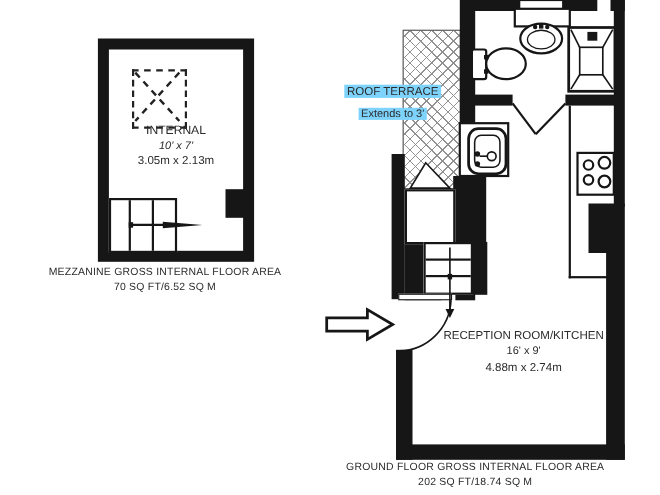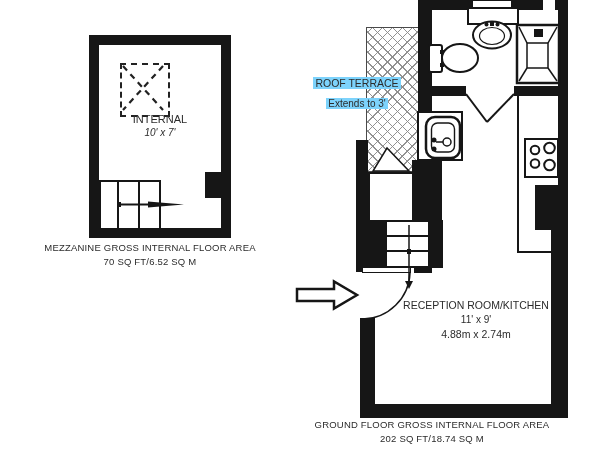--- a/index.html
+++ b/index.html
@@ -31,20 +31,21 @@
 
   <div class="wall" style="left:205px;top:172px;width:17px;height:26px;"></div>
 
   <div class="whitebox" style="left:99px;top:180px;width:58px;height:46px;">
     <div class="abs" style="left:16px;top:0;width:2px;height:46px;background:#161616;"></div>
     <div class="abs" style="left:37px;top:0;width:2px;height:46px;background:#161616;"></div>
   </div>
 
   <div class="txt" style="left:100px;top:113px;width:120px;font-size:11px;">INTERNAL</div>
   <div class="txt" style="left:100px;top:127px;width:120px;font-size:10px;font-style:italic;">10' x 7'</div>
+  <div class="txt" style="left:100px;top:140px;width:120px;font-size:10.5px;">3.05m x 2.13m</div>
 
   <div class="txt cap1" style="left:30px;top:242px;width:240px;">MEZZANINE GROSS INTERNAL FLOOR AREA</div>
   <div class="txt cap2" style="left:30px;top:256px;width:240px;">70 SQ FT/6.52 SQ M</div>
 
   <div class="hatch" style="left:366px;top:27px;width:53px;height:145px;box-sizing:border-box;"></div>
 
   <div class="txt" style="left:305px;top:72px;width:104px;z-index:6;">
     <span class="lbl-bg" style="font-size:10.5px;">ROOF TERRACE</span><br>
     <span class="lbl-bg" style="font-size:10px;">Extends to 3'</span>
   </div>
@@ -155,19 +156,19 @@
     <g>
       <path d="M 410 273 A 48 48 0 0 1 363 319" fill="none" stroke="#161616" stroke-width="1.5"></path>
     </g>
 
     <g>
       <polygon points="297,289 334,289 334,281.5 357,295 334,308.5 334,301 297,301" fill="#fff" stroke="#161616" stroke-width="2.5"></polygon>
     </g>
   </svg>
 
   <div class="txt" style="left:386px;top:299px;width:180px;font-size:10.5px;">RECEPTION ROOM/KITCHEN</div>
-  <div class="txt" style="left:386px;top:314px;width:180px;font-size:10px;">11' x 9'</div>
+  <div class="txt" style="left:386px;top:314px;width:180px;font-size:10px;">16' x 9'</div>
   <div class="txt" style="left:386px;top:328px;width:180px;font-size:10.5px;">4.88m x 2.74m</div>
 
   <div class="txt cap1" style="left:282px;top:419px;width:300px;">GROUND FLOOR GROSS INTERNAL FLOOR AREA</div>
   <div class="txt cap2" style="left:282px;top:433px;width:300px;">202 SQ FT/18.74 SQ M</div>
 
 </div>
 
 </body></html>

